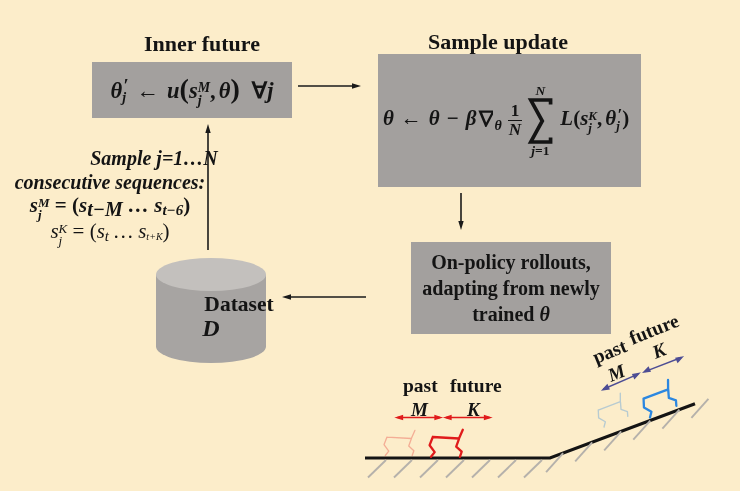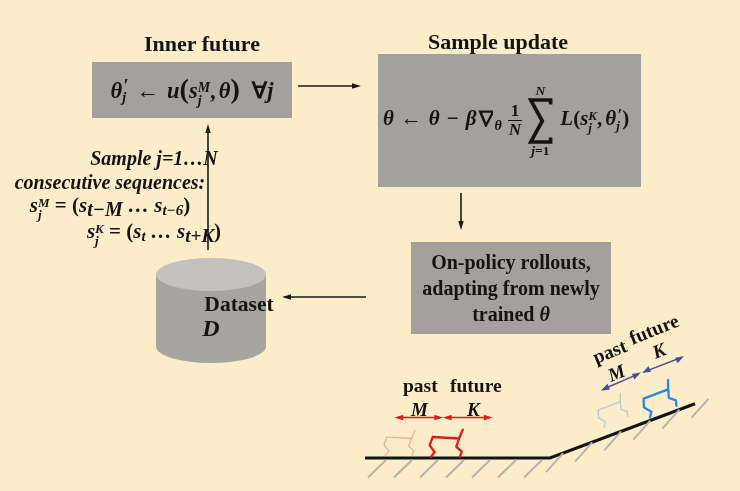--- a/index.html
+++ b/index.html
@@ -135,24 +135,24 @@
   <div class="box" style="left:391px;top:242px;width:200px;height:92px;font-size:20px;text-align:center;line-height:26px;font-weight:bold;margin-left:20px;">
     <div>On-policy rollouts,<br>adapting from newly<br>trained <span class="it">θ</span></div>
   </div>
 
   <div class="t" style="left:0px;top:147px;width:220px;text-align:center;font-size:20px;font-style:italic;font-weight:bold;margin-left:44px;">Sample j=1…N</div>
   <div class="t" style="left:0px;top:171px;width:220px;text-align:center;font-size:20px;font-style:italic;font-weight:bold;">consecutive sequences:</div>
   <div class="t" style="left:0px;top:193px;width:220px;text-align:center;font-size:21px;font-style:italic;font-weight:bold;">s<span class="stack">
         <span>M</span>
         <span>j</span>
       </span><span style="font-style:normal;"> = (</span>s<sub style="font-size:20px;vertical-align:-0.2em;">t−M</sub> … s<sub style="font-size:15px;vertical-align:-0.2em;">t−6</sub><span style="font-style:normal;">)</span></div>
-  <div class="t" style="left:0px;top:219px;width:220px;text-align:center;font-size:21px;font-style:italic;font-weight:bold;padding-left:44px;">s<span class="stack">
+  <div class="t" style="left:0px;top:219px;width:220px;text-align:center;font-size:21px;font-style:italic;font-weight:normal;">s<span class="stack">
         <span>K</span>
         <span>j</span>
-      </span><span style="font-style:normal;"> = (</span>s<sub style="font-size:15px;vertical-align:-0.2em;">t</sub> … s<sub style="font-size:19px;vertical-align:-0.2em;">t+K</sub><span style="font-style:normal;">)</span></div>
+      </span><span style="font-style:normal;"> = (</span>s<sub style="font-size:15px;vertical-align:-0.2em;">t</sub> … s<sub style="font-size:10px;vertical-align:-0.2em;">t+K</sub><span style="font-style:normal;">)</span></div>
 
   <div class="t" style="left:156px;top:292px;width:110px;text-align:center;font-size:21.5px;font-weight:bold;margin-left:28px;">Dataset</div>
   <div class="t" style="left:156px;top:315px;width:110px;text-align:center;font-size:24px;font-style:italic;font-weight:bold;">D</div>
 
   <div class="t" style="left:403px;top:375px;font-size:19.5px;font-weight:bold;">past</div>
   <div class="t" style="left:450px;top:375px;font-size:19.5px;font-weight:bold;">future</div>
   <div class="t" style="left:411px;top:399px;font-size:19px;font-style:italic;font-weight:bold;">M</div>
   <div class="t" style="left:467px;top:399px;font-size:19px;font-style:italic;font-weight:bold;">K</div>
 
 </div>

